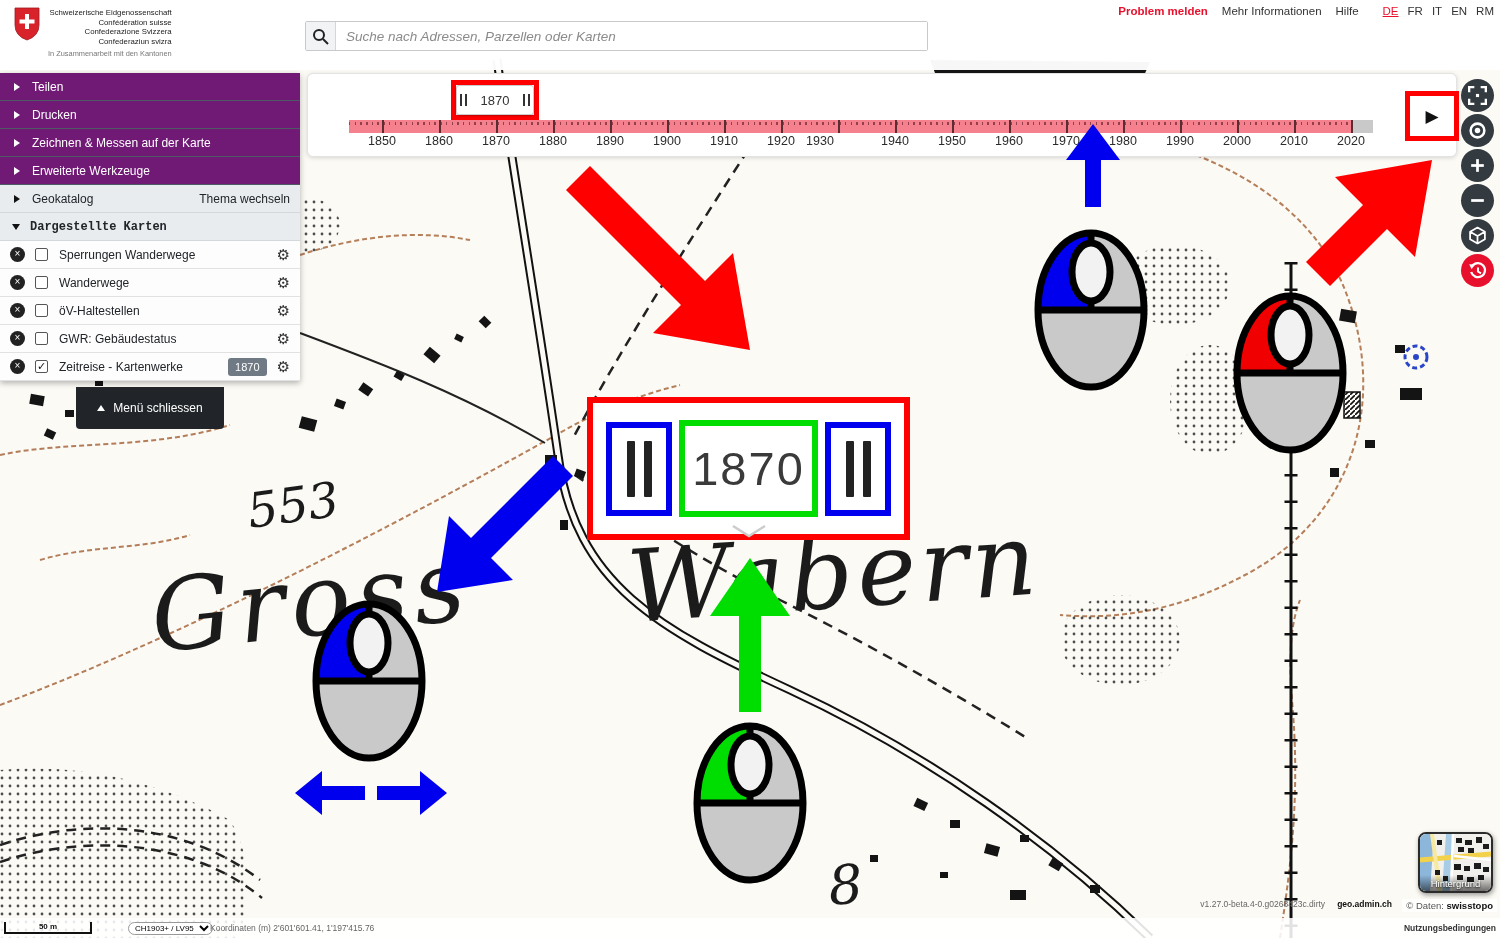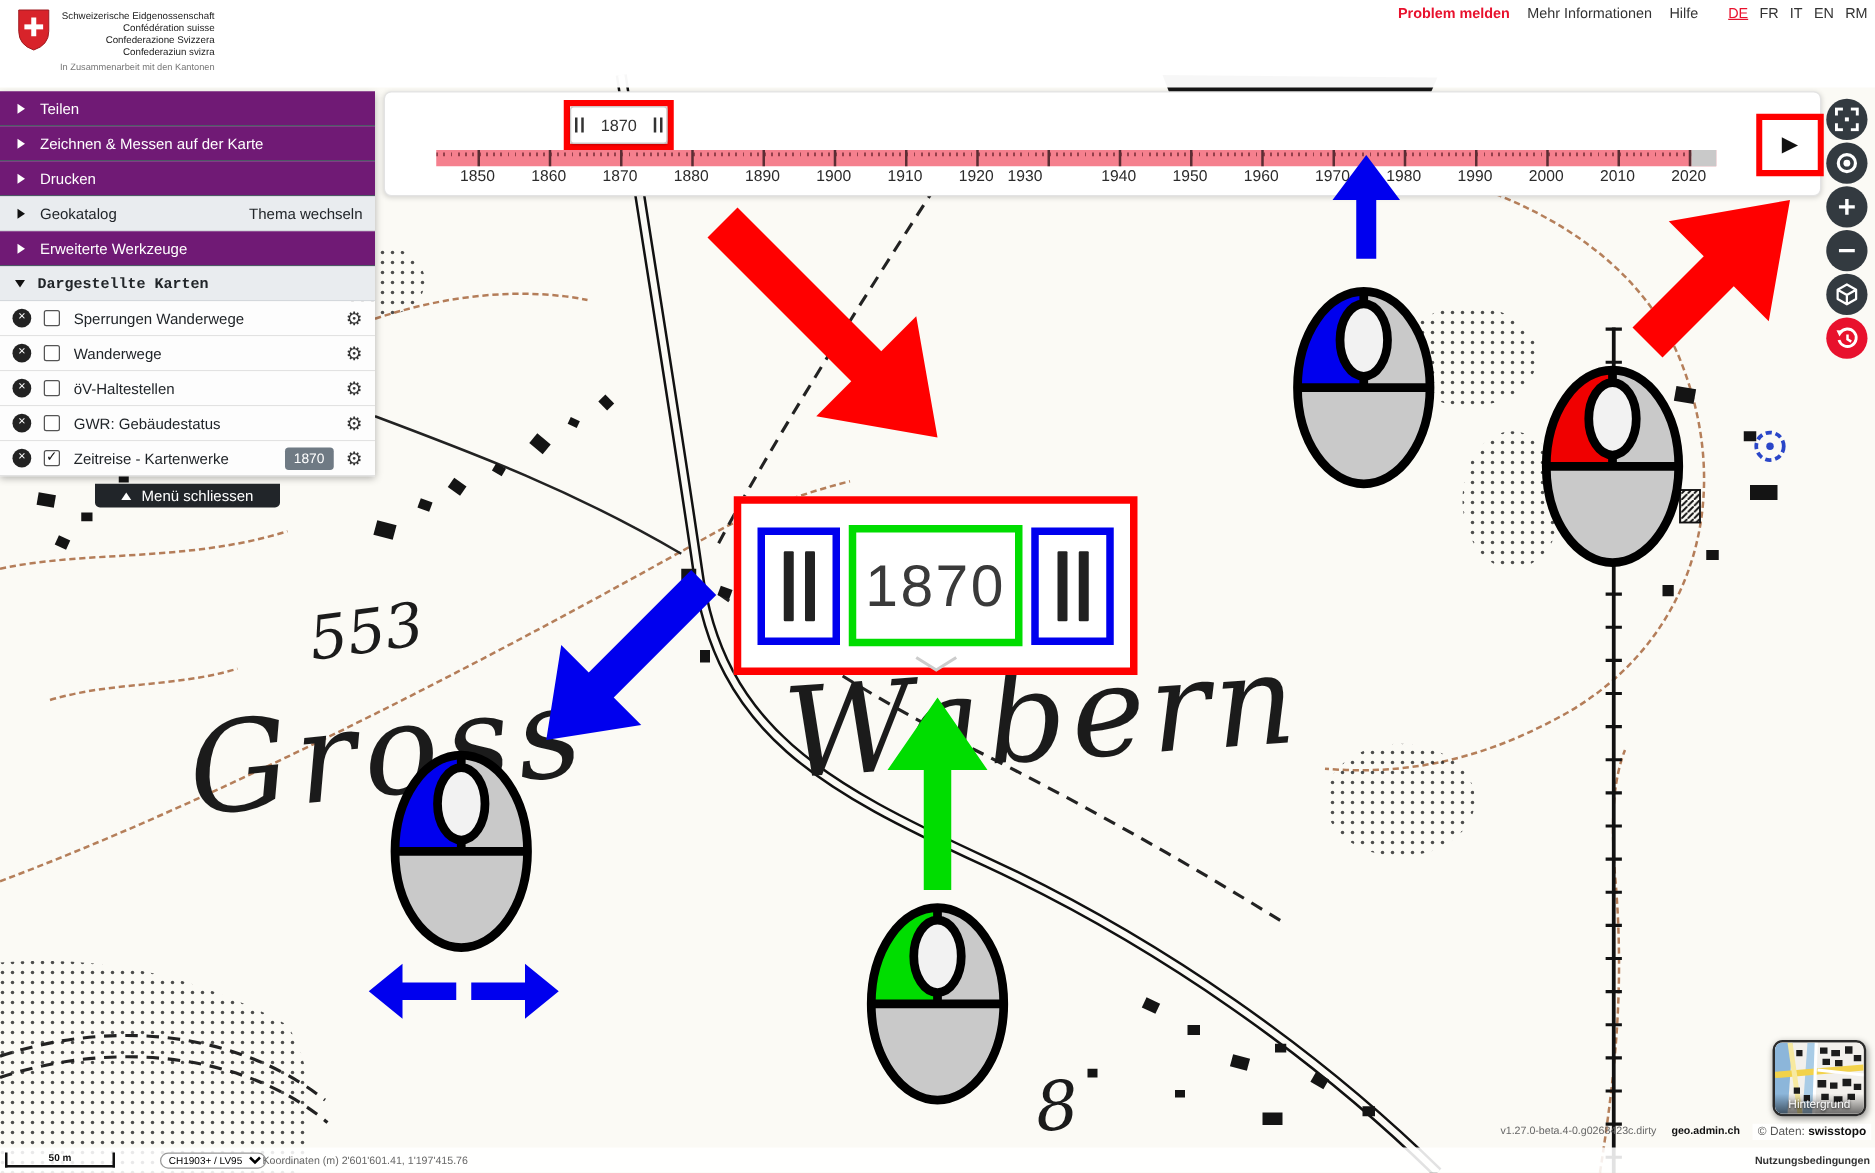--- a/index.html
+++ b/index.html
@@ -49,21 +49,21 @@
   .lbl-bold { font-weight:bold;font-family:Liberation Mono, monospace; }
   .xc { width:15px; height:15px; border-radius:50%; background:#222; color:#fff;
         font-size:10px; line-height:14px; text-align:center; cursor:pointer; flex:0 0 auto; }
   .cb { width:13px; height:13px; border:1.5px solid #555; border-radius:2px; background:#fff;
         margin-left:10px; cursor:pointer; display:flex; align-items:center; justify-content:center;
         font-size:11px; color:#111; line-height:1; }
   .layer-label { margin-left:11px; }
   .gear { font-size:15px; color:#333; cursor:pointer; margin-left:10px; }
   .year-badge { background:#6f7a84; color:#fff; font-size:11px; padding:3px 7px;
                 border-radius:3px; cursor:pointer; }
-  .menu-close { position:absolute; left:76px; top:387px; width:148px; height:19px; z-index:25;
+  .menu-close { position:absolute; left:76px; top:387px; width:148px; height:42px; z-index:25;
                 background:#212529; color:#fff; font-size:12px; border:0; border-radius:0 0 4px 4px;
                 display:flex; align-items:center; justify-content:center; gap:8px; cursor:pointer;
                 font-family:"Liberation Sans", sans-serif; }
   .tri-u { width:0; height:0; border-bottom:6px solid #fff; border-left:4.5px solid transparent;
            border-right:4.5px solid transparent; }
 
   
   .time-panel { position:absolute; left:307px; top:73px; width:1150px; height:84px;
                 background:#fff; border-radius:6px; border:1px solid #e3e3e3;
                 box-shadow:0 1px 4px rgba(0,0,0,.15); z-index:20; }
@@ -250,20 +250,29 @@
       <div>
         <div class="logo-lines">
           <div>Schweizerische Eidgenossenschaft</div>
           <div>Confédération suisse</div>
           <div>Confederazione Svizzera</div>
           <div>Confederaziun svizra</div>
         </div>
         <div class="logo-sub">In Zusammenarbeit mit den Kantonen</div>
       </div>
     </div>
+    <div class="searchbar">
+      <div class="search-iconbox">
+        <svg width="17" height="17" viewBox="0 0 17 17">
+          <circle cx="7" cy="7" r="5" fill="none" stroke="#222" stroke-width="2"></circle>
+          <line x1="11" y1="11" x2="16" y2="16" stroke="#222" stroke-width="2"></line>
+        </svg>
+      </div>
+      <input type="text" placeholder="Suche nach Adressen, Parzellen oder Karten" style="">
+    </div>
     <nav class="toplinks">
       <span class="tl tl-problem">Problem melden</span>
       <span class="tl">Mehr Informationen</span>
       <span class="tl">Hilfe</span>
       <span class="langs">
         <span class="lang active">DE</span>
         <span class="lang">FR</span>
         <span class="lang">IT</span>
         <span class="lang">EN</span>
         <span class="lang">RM</span>
@@ -271,35 +280,35 @@
     </nav>
   </header>
 
   <aside class="sidebar">
     <div class="side-item side-dark">
       <span class="tri-r"></span>
       <span>Teilen</span>
     </div>
     <div class="side-item side-dark">
       <span class="tri-r"></span>
-      <span>Zeichnen &amp; Messen auf der Karte</span>
+      <span>Drucken</span>
     </div>
     <div class="side-item side-dark">
       <span class="tri-r"></span>
-      <span>Drucken</span>
+      <span>Zeichnen &amp; Messen auf der Karte</span>
+    </div>
+    <div class="side-item side-dark">
+      <span class="tri-r"></span>
+      <span>Erweiterte Werkzeuge</span>
     </div>
     <div class="side-item side-light">
       <span class="tri-r dark"></span>
       <span>Geokatalog</span>
       <span class="side-spacer"></span>
       <span class="thema">Thema wechseln</span>
-    </div>
-    <div class="side-item side-dark">
-      <span class="tri-r"></span>
-      <span>Erweiterte Werkzeuge</span>
     </div>
     <div class="side-item side-light">
       <span class="tri-d"></span>
       <span class="lbl-bold">Dargestellte Karten</span>
     </div>
 
     <div class="side-item side-white">
       <span class="xc">×</span>
       <span class="cb"></span>
       <span class="layer-label">Sperrungen Wanderwege</span>

